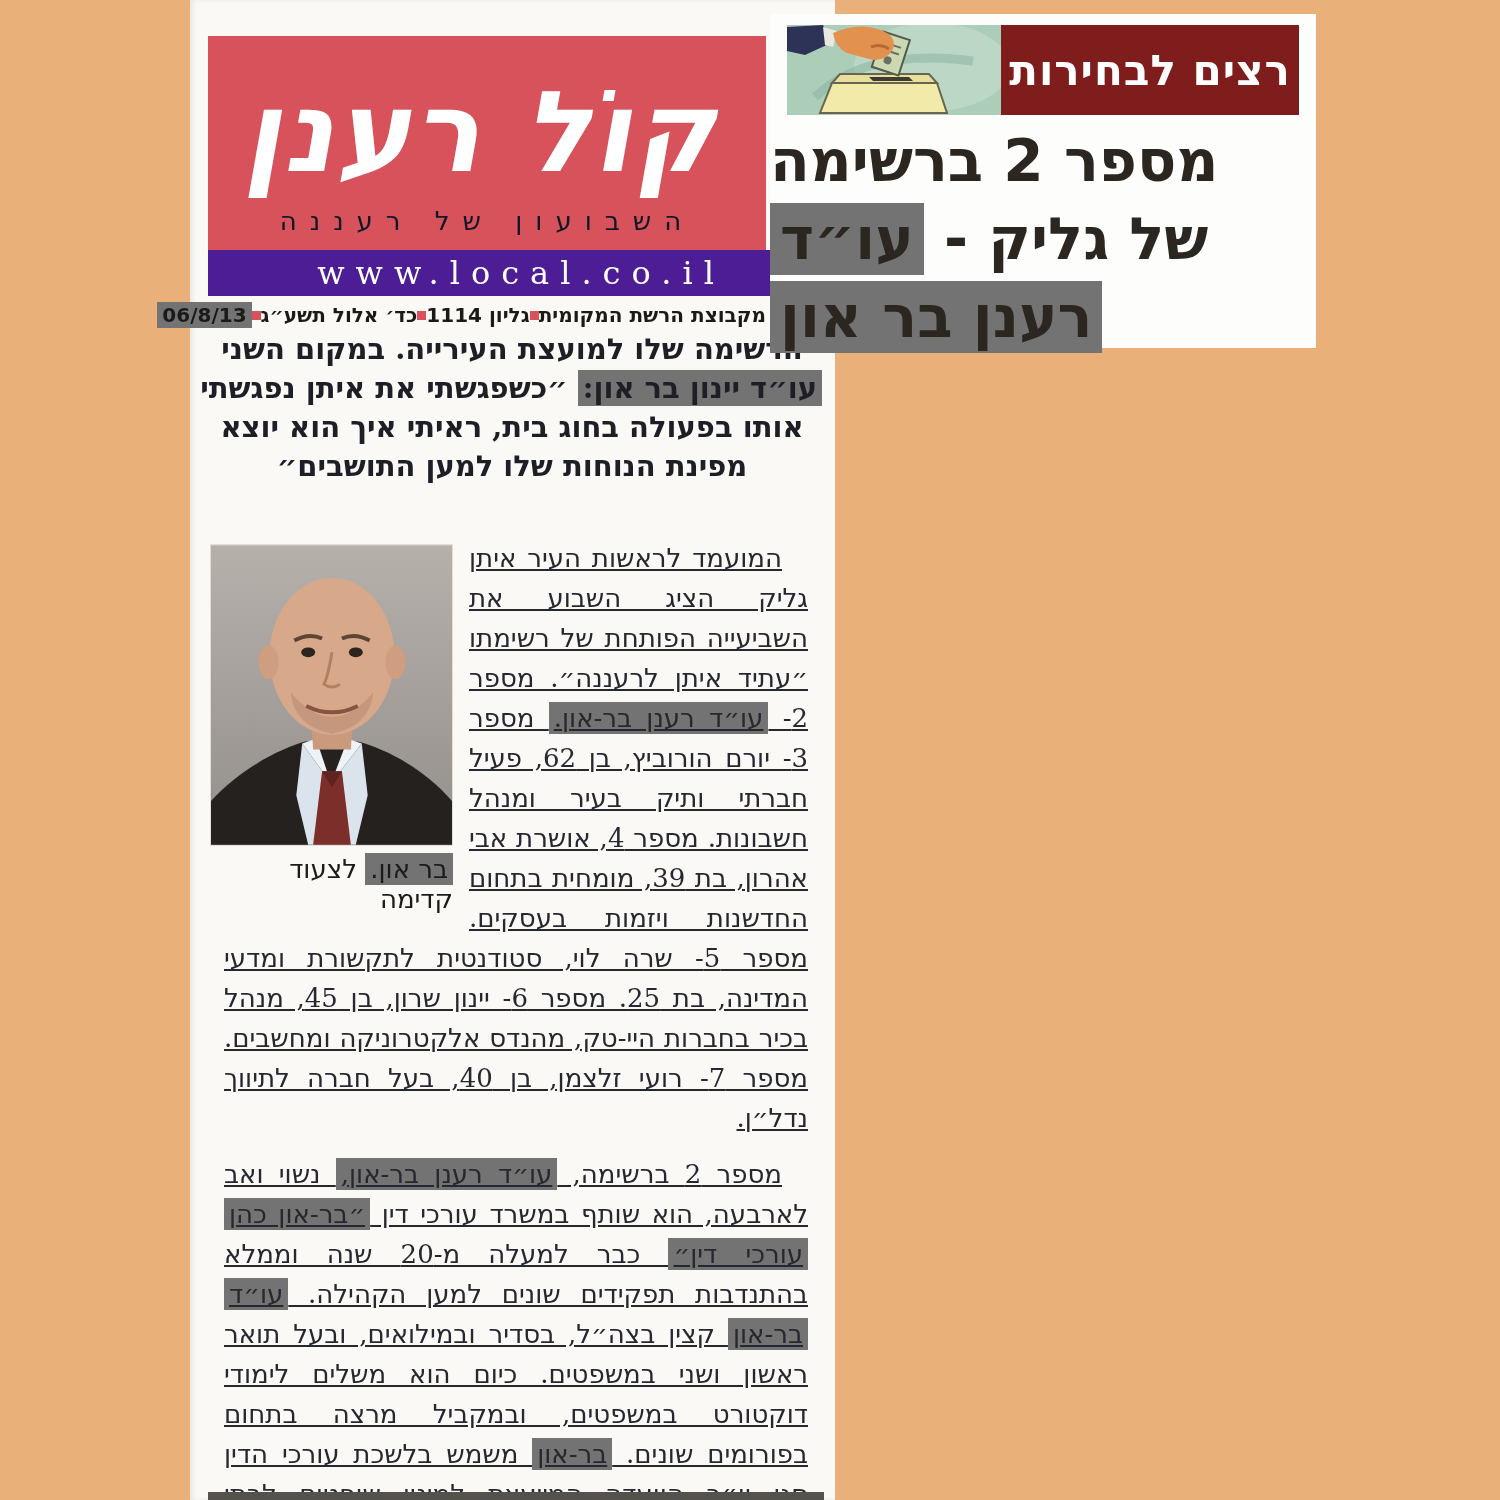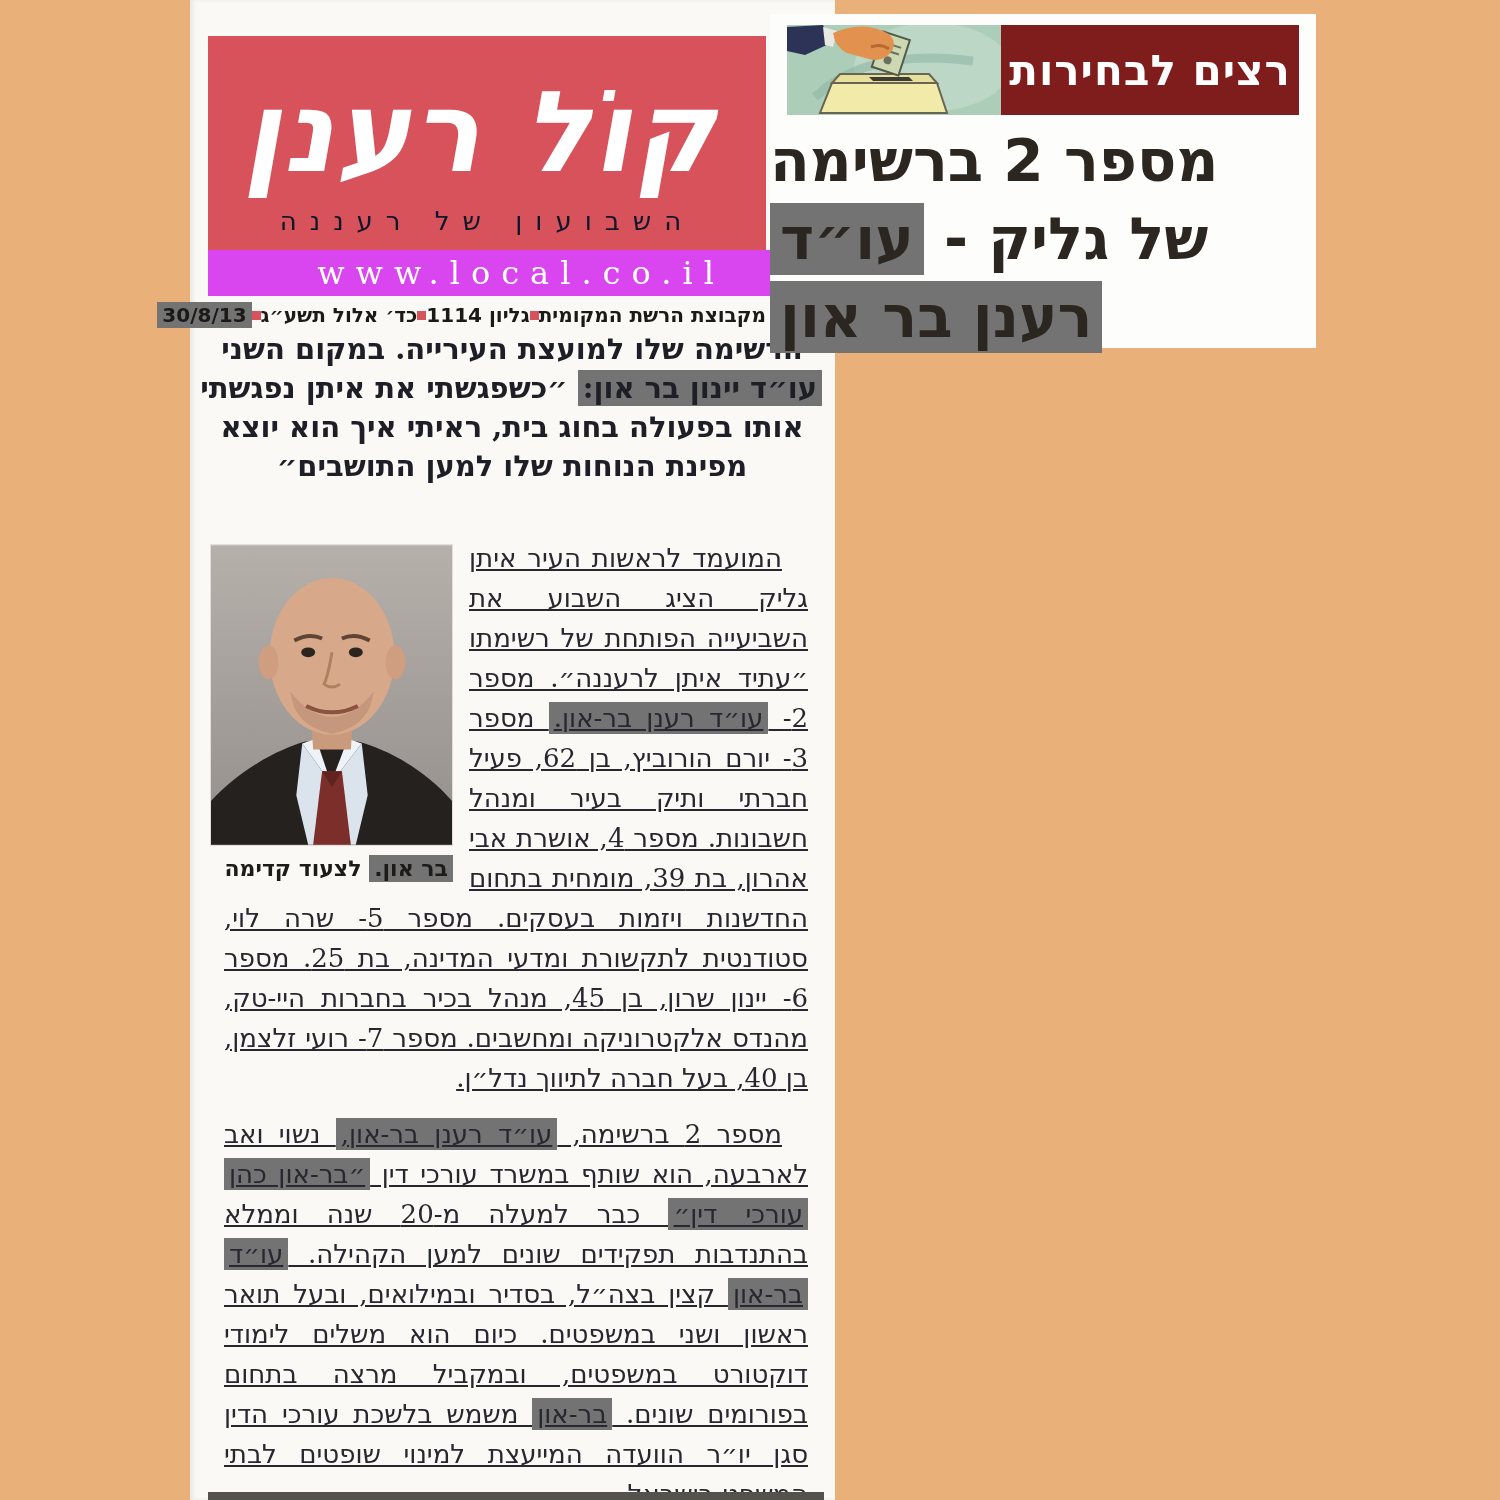--- a/index.html
+++ b/index.html
@@ -15,42 +15,42 @@
   .paper-main{position:absolute;left:190px;top:0;width:645px;height:1500px;
     background:#fbf9f5;box-shadow:inset 3px 0 4px rgba(0,0,0,.07);}
 
   .logo-box{position:absolute;left:18px;top:36px;width:558px;height:214px;
     background:#d7525a;display:flex;flex-direction:column;justify-content:flex-end;align-items:center;}
   .logo-title{font-family:var(--sans);font-weight:bold;color:#fff;font-size:112px;
     line-height:120px;transform:skewX(-10deg);letter-spacing:2px;direction:rtl;margin-bottom:14px;}
   .logo-subtitle{color:#0f172a;direction:rtl;font-size:26px;letter-spacing:13px;
     padding-bottom:14px;white-space:nowrap;}
 
-  .web-bar{position:absolute;left:18px;top:250px;width:626px;height:46px;background:#d946ef;
+  .web-bar{position:absolute;left:18px;top:250px;width:626px;height:46px;background:#4c1d95;
     color:#fff;font-family:var(--serif);font-size:32px;letter-spacing:11px;
     text-align:center;line-height:46px;}
 
   .strapline{position:absolute;left:18px;top:302px;width:558px;direction:rtl;
     display:flex;align-items:center;justify-content:space-between;
     font-weight:bold;font-size:20px;color:#1c1a18;white-space:nowrap;}
   .strapline .sq{display:inline-block;width:9px;height:9px;background:#d7525a;flex:0 0 auto;}
   .hl{background:#737373;padding:1px 5px;box-decoration-break:clone;-webkit-box-decoration-break:clone;}
 
   .standfirst{position:absolute;left:12px;top:330px;width:620px;text-align:center;
     direction:rtl;font-family:var(--serif);font-weight:bold;font-size:29px;
     line-height:39px;color:#1e1e26;}
   .standfirst .sf-line{white-space:nowrap;}
 
   .article{position:absolute;left:18px;top:522px;width:616px;direction:rtl;
     font-family:var(--serif);font-size:26px;line-height:40px;color:#272730;text-align:justify;}
   .article p{margin:16px;text-indent:26px;text-decoration:underline;}
   figure.portrait{float:left;width:245px;margin:22px 0 8px 0;margin-right:16px;}
   figure.portrait svg{display:block;width:243px;height:302px;border:1px solid #e2ded6;}
   figure.portrait figcaption{direction:rtl;text-align:right;font-family:var(--sans);
-    font-weight:bold;font-size:22px;line-height:30px;margin-top:8px;color:#1d1b19;}
+    font-weight:normal;font-size:26px;line-height:30px;margin-top:8px;color:#1d1b19;}
   .bottom-strip{position:absolute;left:18px;bottom:0;width:616px;height:8px;background:#55524d;}
 
   
   .paper-right{position:absolute;left:770px;top:14px;width:546px;height:334px;background:#fdfdfb;}
   .banner{position:absolute;left:17px;top:11px;width:512px;height:90px;display:flex;direction:rtl;}
   .banner-green{flex:1;background:#7f1d1d;color:#fff;display:flex;align-items:center;
     justify-content:center;font-weight:bold;font-size:42px;direction:rtl;letter-spacing:1px;}
   .banner-ill{width:214px;height:90px;flex:0 0 auto;}
   .banner-ill svg{display:block;width:214px;height:90px;}
 
@@ -72,21 +72,21 @@
         <div class="logo-subtitle">השבועון של רעננה</div>
       </div>
       <div class="web-bar">www.local.co.il</div>
       <div class="strapline">
         <span>מקבוצת הרשת המקומית</span>
         <span class="sq"></span>
         <span>גליון 1114</span>
         <span class="sq"></span>
         <span>כד׳ אלול תשע״ג</span>
         <span class="sq"></span>
-        <span class="hl">30/8/13</span>
+        <span class="hl">06/8/13</span>
       </div>
     </header>
 
     <div class="standfirst">
       <div class="sf-line"><span>הרשימה שלו למועצת העירייה. במקום השני</span></div>
       <div class="sf-line"><span class="hl">עו״ד יינון בר און:</span><span> ״כשפגשתי את איתן נפגשתי</span></div>
       <div class="sf-line"><span>אותו בפעולה בחוג בית, ראיתי איך הוא יוצא</span></div>
       <div class="sf-line"><span>מפינת הנוחות שלו למען התושבים״</span></div>
     </div>
 

